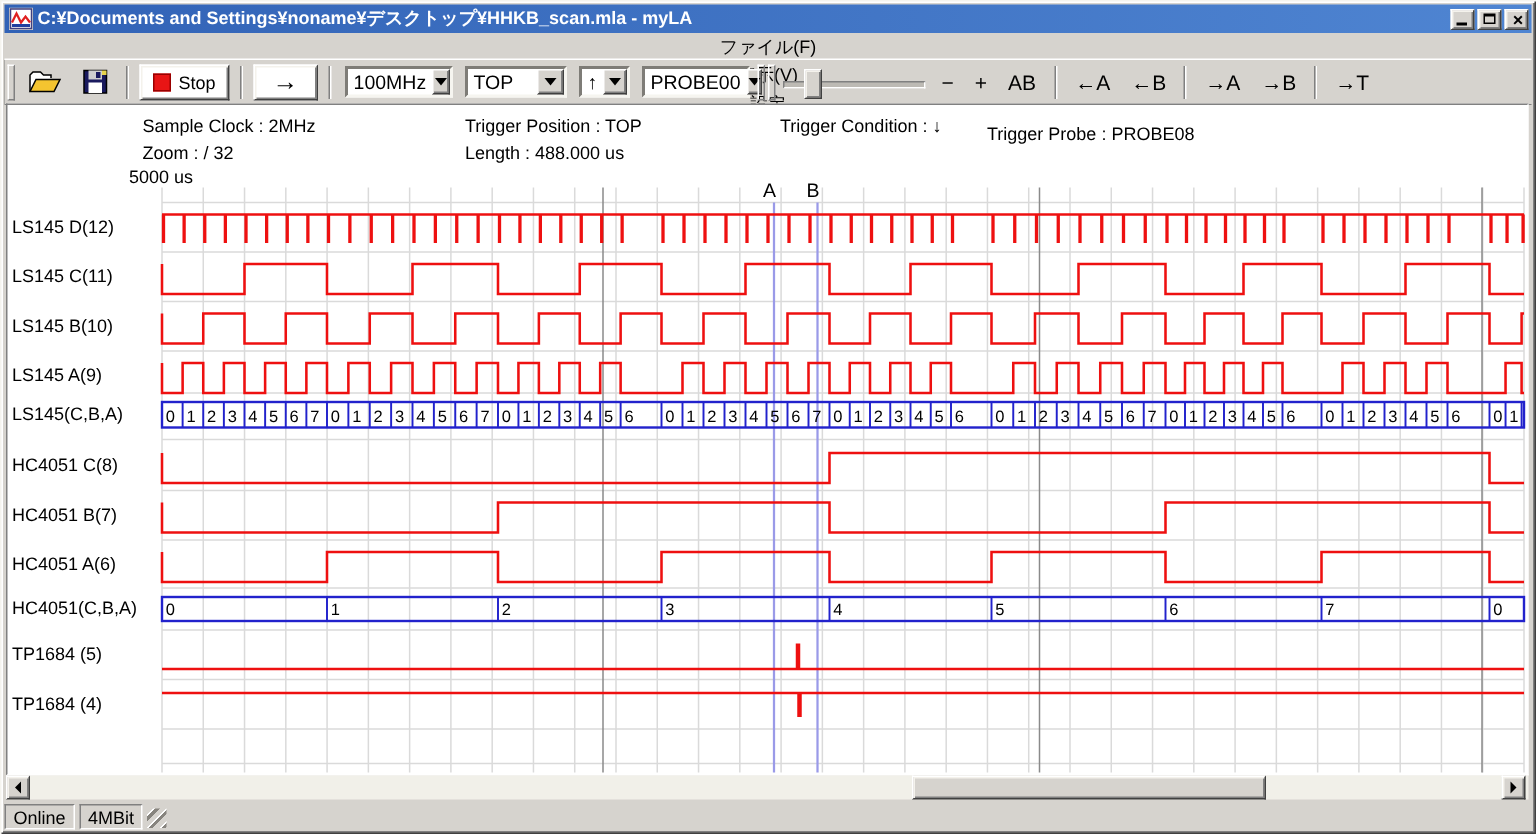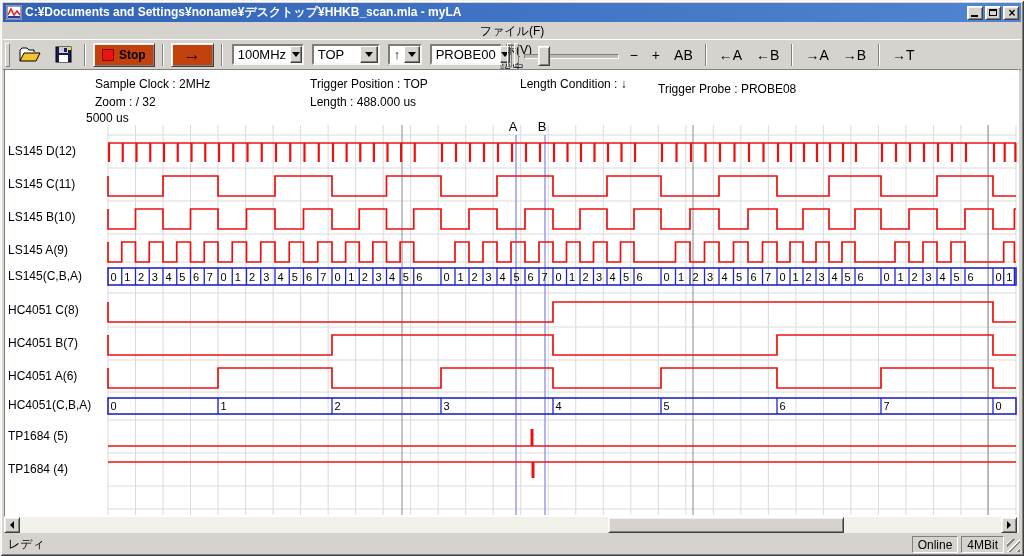--- a/index.html
+++ b/index.html
@@ -22,23 +22,23 @@
   .wb .cls{position:absolute;left:0;top:-1px;width:16px;text-align:center;font-size:12px;font-weight:bold;color:#000;line-height:14px;}
   
   .menubar{left:3px;top:22px;width:1018px;height:17px;display:flex;align-items:center;font-size:12px;flex-direction:column;}
   .menu-item{padding:1px 8px;}
   
   .toolbar{left:3px;top:39px;width:1018px;height:29px;display:flex;align-items:center;
      border-top:1px solid #fff;box-shadow:0 1px 0 #808080;}
   .grip{width:3px;height:22px;border:1px solid;border-color:#fff #808080 #808080 #fff;margin:0 2px;}
   .grip2{width:3px;height:22px;border:1px solid;border-color:#fff #808080 #808080 #fff;margin:0 1px;}
   .tb-sep{width:0;height:22px;border-left:1px solid #808080;border-right:1px solid #fff;margin:0 5px;}
-  .tb-btn{height:24px;background:#c2410c;border:1px solid;border-color:#fff #404040 #404040 #fff;
+  .tb-btn{height:24px;background:#ffffff;border:1px solid;border-color:#fff #404040 #404040 #fff;
       box-shadow:inset 1px 1px #f4f2ec, inset -1px -1px #808080;
-      display:flex;align-items:center;justify-content:flex-start;gap:5px;font-size:12px;padding:0 8px;margin:0 2px;font-weight:bold;}
+      display:flex;align-items:center;justify-content:flex-start;gap:5px;font-size:12px;padding:0 8px;margin:0 2px;}
   .tb-flat{height:24px;display:flex;align-items:center;justify-content:center;
       font-size:14px;padding:0 5px;margin:0 2px;background:transparent;border:none;color:#000;}
   .stop-sq{width:10px;height:10px;background:#e81515;border:1px solid #900;}
   .combo{height:21px;display:flex;align-items:stretch;margin:0 4px;background:#fff;
      border:2px solid;border-color:#7e7c77 #f6f5f0 #f6f5f0 #7e7c77;box-sizing:border-box;}
   .combo .val{font-size:13px;padding:1px 4px 0 4px;white-space:nowrap;flex:1;}
   .combo .cbtn{width:16px;background:#d6d3ce;border:1px solid;border-color:#fff #404040 #404040 #fff;
      box-shadow:inset -1px -1px #808080;display:flex;align-items:center;justify-content:center;}
   .tri-down{width:0;height:0;border:4px solid transparent;border-top:5px solid #000;margin-top:4px;}
   .slider{width:95px;height:22px;position:relative;margin:0 4px;}
@@ -167,21 +167,21 @@
   <button class="tb-flat">→A</button>
   <button class="tb-flat">→B</button>
   <span class="tb-sep"></span>
   <button class="tb-flat">→T</button>
 </div>
 
 <div class="abs client"></div>
 
 <div class="info-text" style="left:95px;top:77px;">Sample Clock : 2MHz</div>
 <div class="info-text" style="left:310px;top:77px;">Trigger Position : TOP</div>
-<div class="info-text" style="left:520px;top:77px;">Length Condition : ↓</div>
+<div class="info-text" style="left:520px;top:77px;">Trigger Condition : ↓</div>
 <div class="info-text" style="left:658px;top:82px;">Trigger Probe : PROBE08</div>
 <div class="info-text" style="left:95px;top:95px;">Zoom : /  32</div>
 <div class="info-text" style="left:310px;top:95px;">Length : 488.000 us</div>
 <div class="info-text" style="left:86px;top:111px;text-align:center;">5000 us</div>
 
 <div id="labels">
     <div class="ch-label" style="left: 8px; top: 144px;">LS145 D(12)</div>
     <div class="ch-label" style="left: 8px; top: 177px;">LS145 C(11)</div>
     <div class="ch-label" style="left: 8px; top: 210px;">LS145 B(10)</div>
     <div class="ch-label" style="left: 8px; top: 243px;">LS145 A(9)</div>
@@ -498,17 +498,16 @@
   <span class="sb-btn" style="left:0;">
       <span class="tri-left"></span>
     </span>
   <span class="sb-thumb"></span>
   <span class="sb-btn" style="left:997px;">
       <span class="tri-right"></span>
     </span>
 </div>
 
 <div class="abs statusbar">
-  <span class="status-ready">レディ</span>
   <span class="status-panel">Online</span>
   <span class="status-panel">4MBit</span>
   <span class="sizegrip"></span>
 </div>
 
 </body></html>

